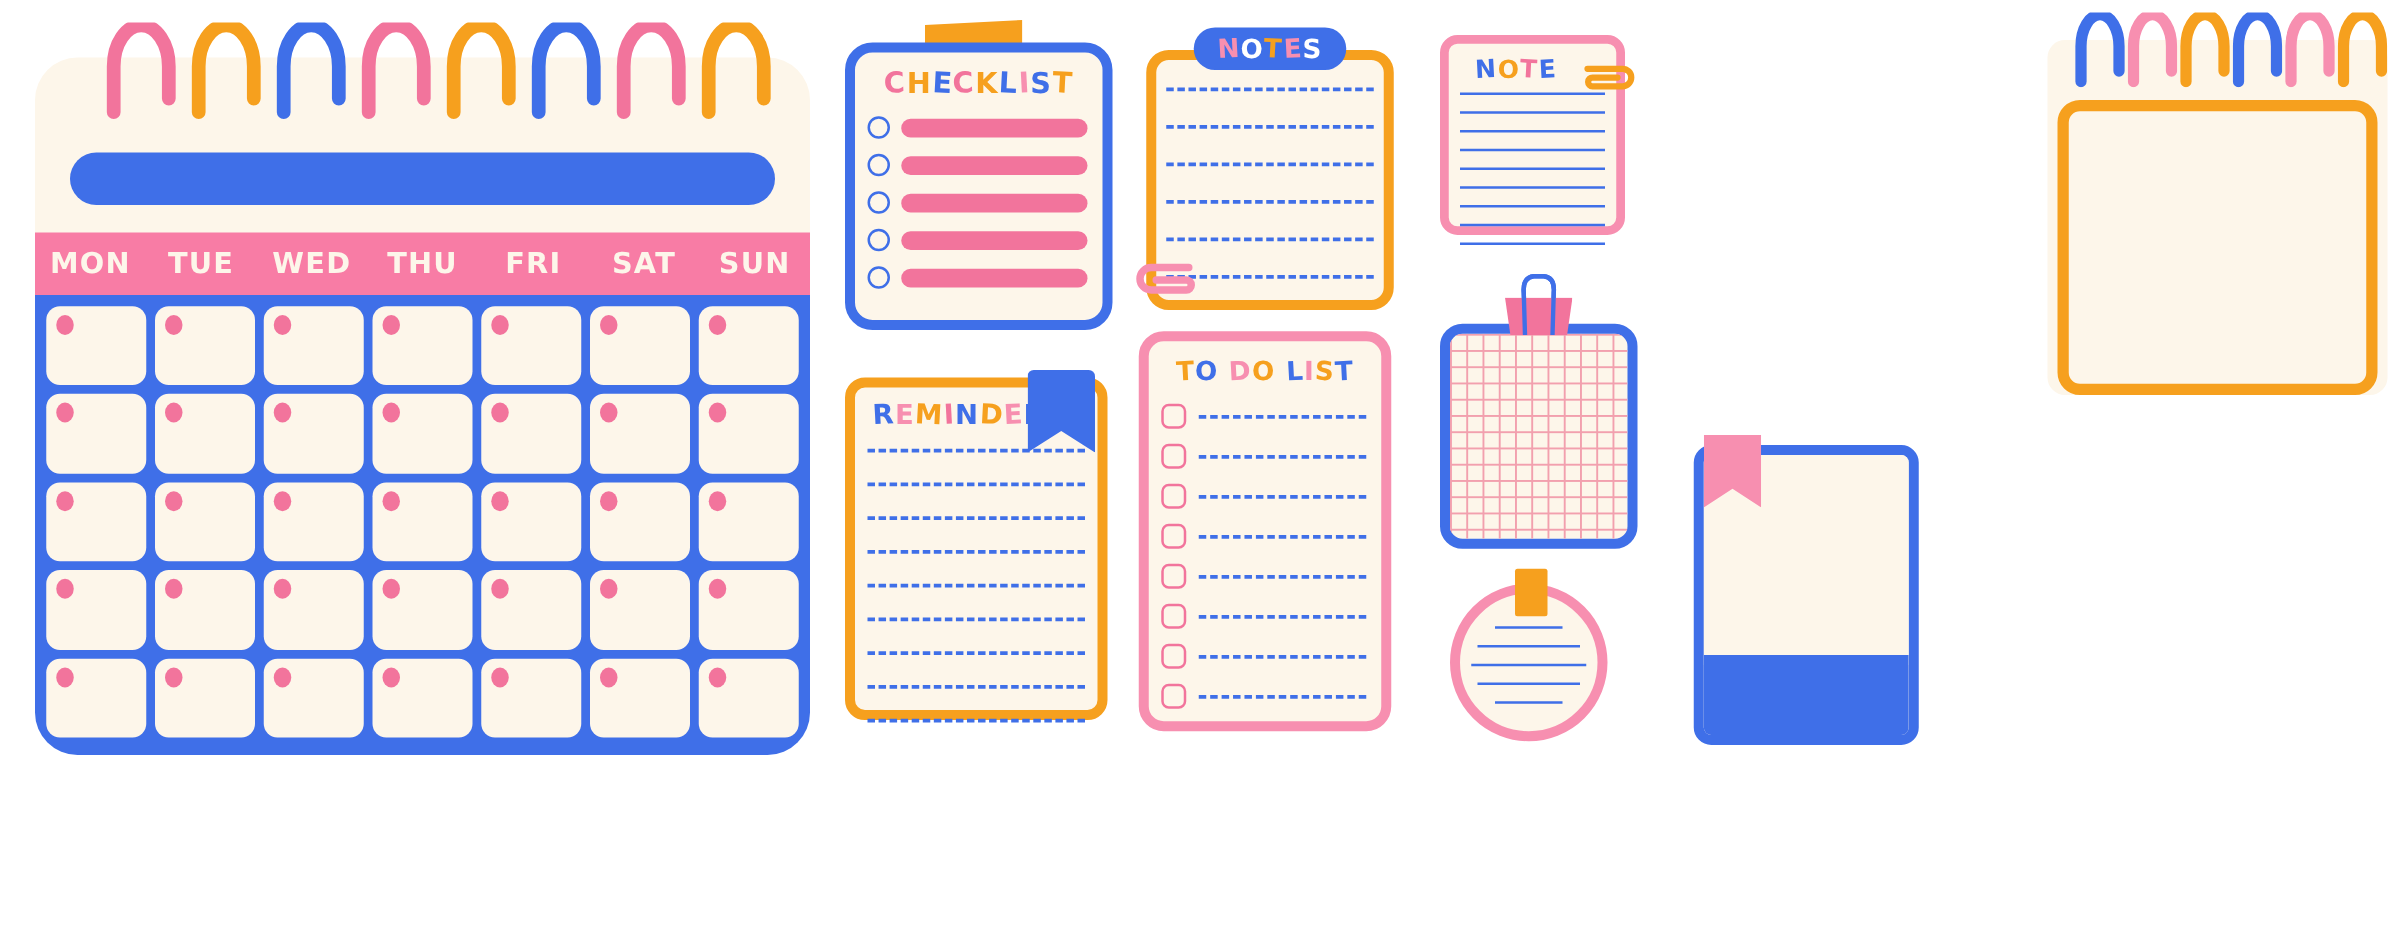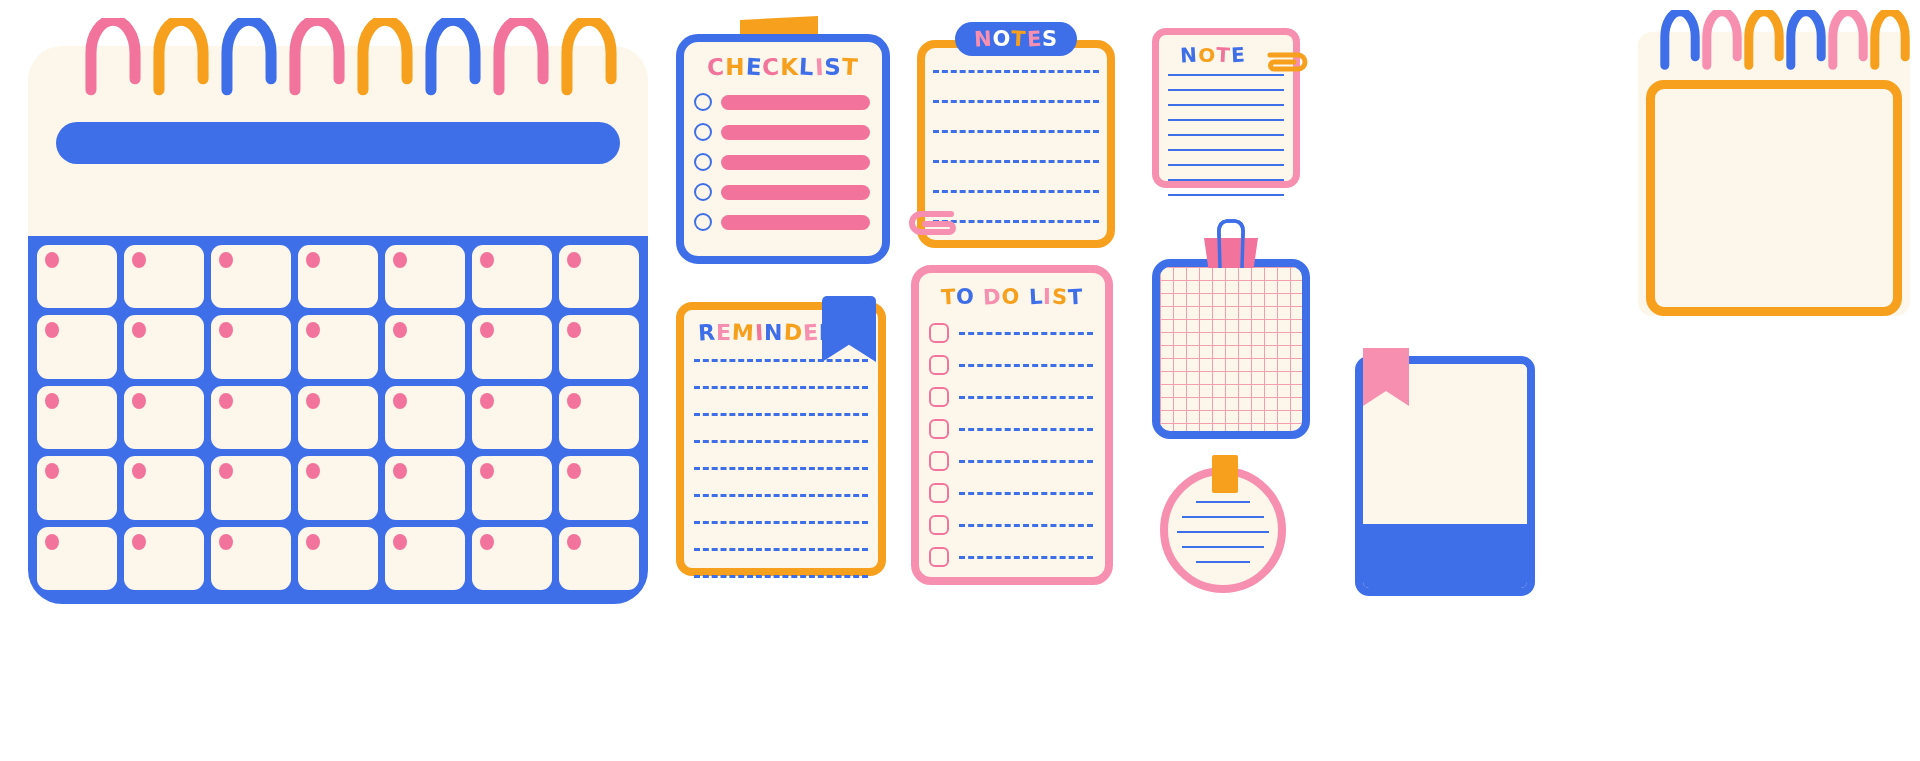--- a/index.html
+++ b/index.html
@@ -199,20 +199,29 @@
             <path d="M6.96 71.76 L6.96 35.1 A22.04 32.76 0 1 1 51.04 35.1 L51.04 60.84" fill="none" stroke="#3f6fe8" stroke-width="11" stroke-linecap="round"></path>
           </svg></div>
         <div class="spiral" style="left: 464px; width: 58px; height: 78px;"><svg width="58" height="78" viewBox="0 0 58 78">
             <path d="M6.96 71.76 L6.96 35.1 A22.04 32.76 0 1 1 51.04 35.1 L51.04 60.84" fill="none" stroke="#f2749c" stroke-width="11" stroke-linecap="round"></path>
           </svg></div>
         <div class="spiral" style="left: 532px; width: 58px; height: 78px;"><svg width="58" height="78" viewBox="0 0 58 78">
             <path d="M6.96 71.76 L6.96 35.1 A22.04 32.76 0 1 1 51.04 35.1 L51.04 60.84" fill="none" stroke="#f6a01e" stroke-width="11" stroke-linecap="round"></path>
           </svg></div>
       </div>
     <div id="cal-bluebar"></div>
+    <div id="cal-dayheader">
+        <div class="dayname">MON</div>
+        <div class="dayname">TUE</div>
+        <div class="dayname">WED</div>
+        <div class="dayname">THU</div>
+        <div class="dayname">FRI</div>
+        <div class="dayname">SAT</div>
+        <div class="dayname">SUN</div>
+      </div>
     <div id="cal-grid">
         <div class="cal-cell">
           <div class="cal-dot" style="background: rgb(242, 116, 156);"></div>
         </div>
         <div class="cal-cell">
           <div class="cal-dot" style="background: rgb(242, 116, 156);"></div>
         </div>
         <div class="cal-cell">
           <div class="cal-dot" style="background: rgb(242, 116, 156);"></div>
         </div>

